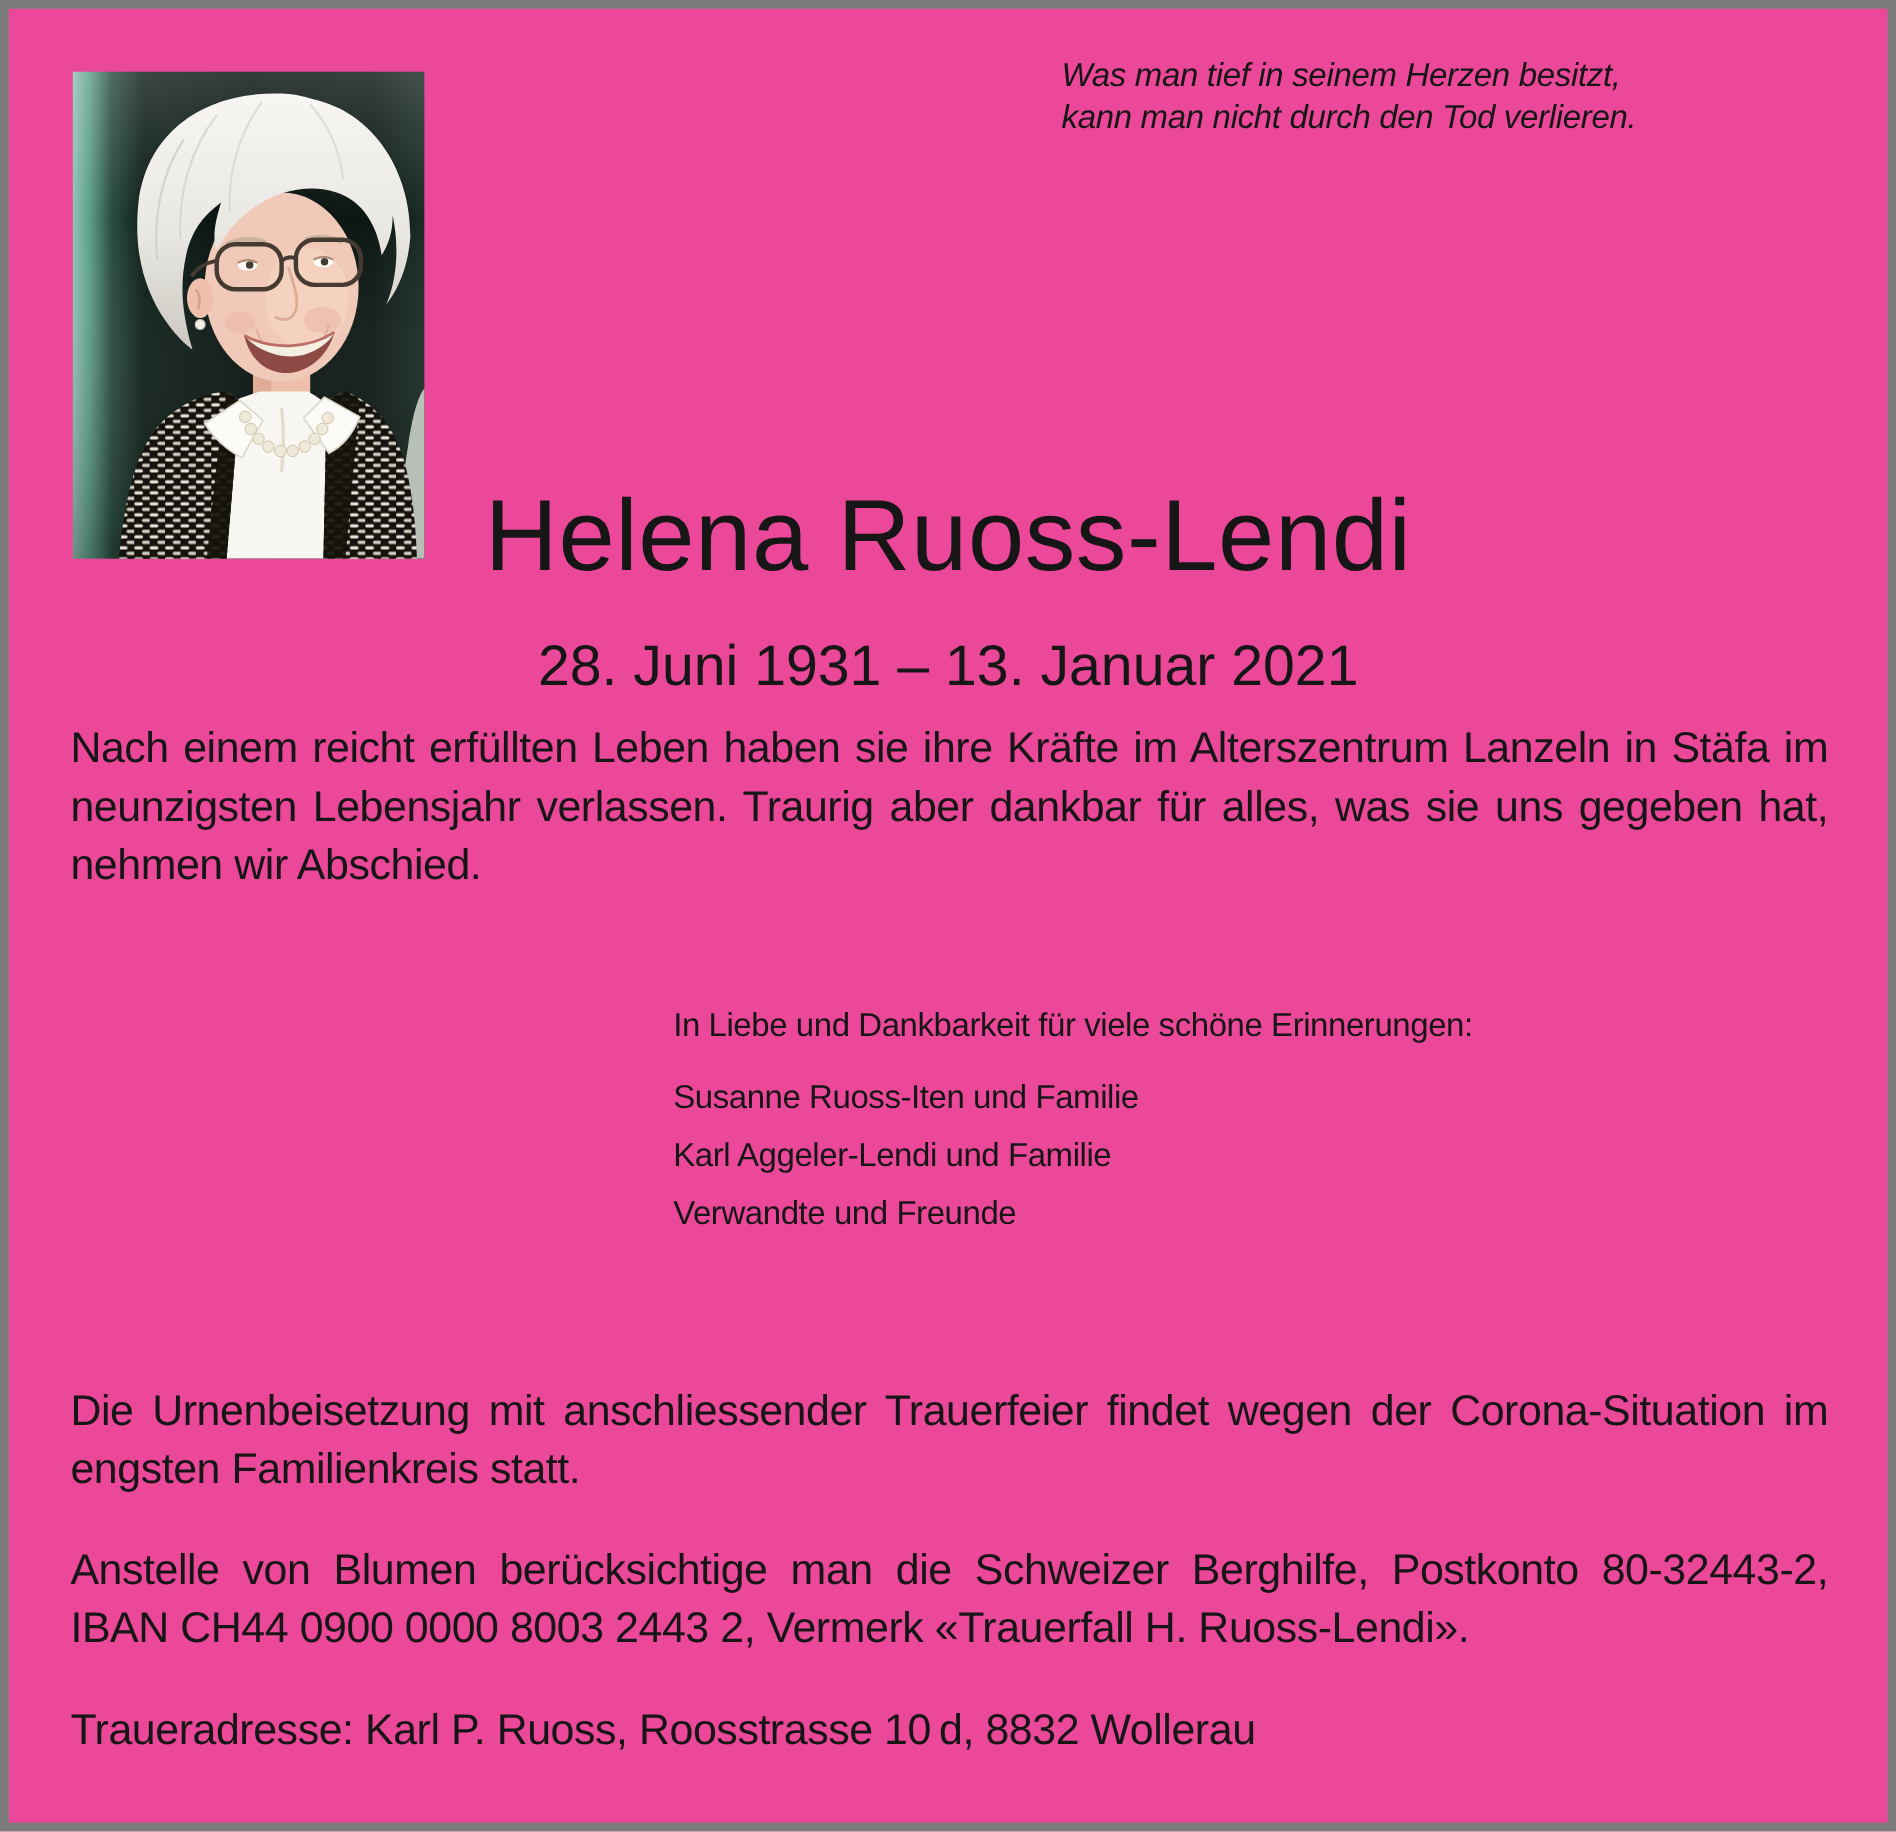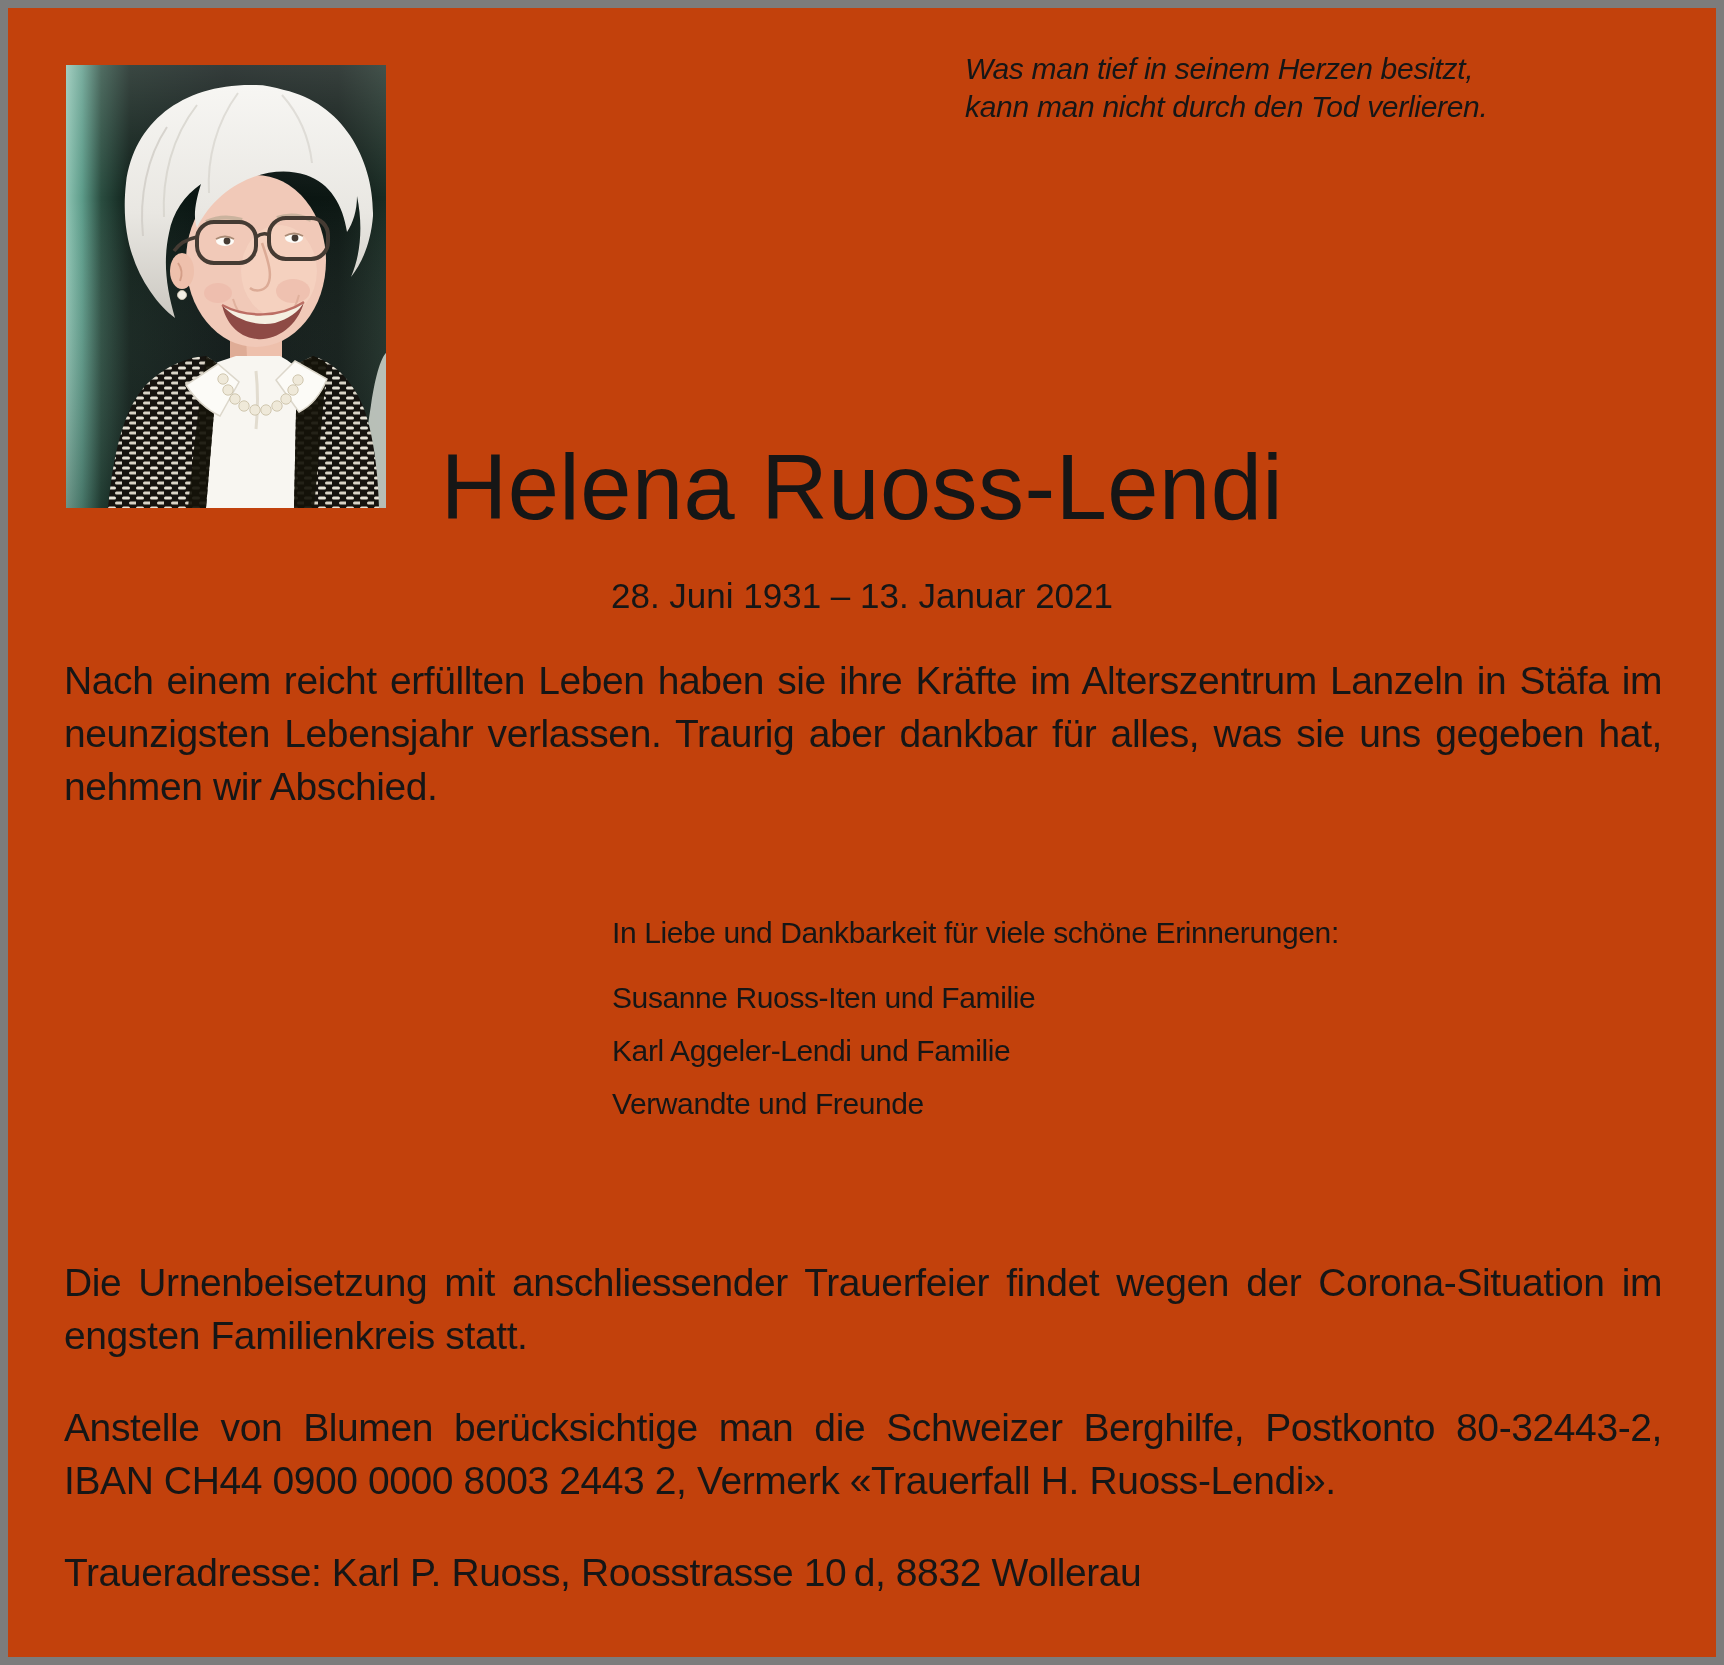--- a/index.html
+++ b/index.html
@@ -31,21 +31,21 @@
   .name {
     position:absolute; left:0; top:427px; width:100%;
     text-align:center;
     font-size:92px; font-weight:400; letter-spacing:0.5px;
     white-space:nowrap;
   }
 
   .dates {
     position:absolute; left:0; top:568px; width:100%;
     text-align:center;
-    font-size:35px;
+    font-size:52px;
   }
 
   .para {
     position:absolute; left:56px; width:1598px;
     font-size:39px; line-height:53px; letter-spacing:-0.4px;
     text-align:justify; text-justify:inter-word;
     hyphens:none;
   }
   .p-intro    { top:646px; }
   .p-funeral  { top:1248px; }
@@ -59,21 +59,21 @@
   .mourner   { line-height:53px; }
 
   .address {
     position:absolute; left:56px; top:1538px;
     font-size:39px; letter-spacing:-0.4px; line-height:53px;
   }
 </style>
 </head>
 <body>
 
-<div class="sheet" style="background: #c2410c; border-color: rgb(124, 124, 124); color: rgb(22, 22, 22);">
+<div class="sheet" style="background: #ec4899; border-color: rgb(124, 124, 124); color: rgb(22, 22, 22);">
 
   <div class="photo" role="img" aria-label="Portrait der Verstorbenen: ältere Dame mit weissem Haar, Brille, weisser Bluse und Perlenkette">
     <svg viewBox="0 0 320 443">
       <defs>
         <linearGradient id="bgH" x1="0" y1="0" x2="1" y2="0">
           <stop offset="0" stop-color="#8fc4b3"></stop>
           <stop offset="0.05" stop-color="#5d9c8a"></stop>
           <stop offset="0.11" stop-color="#2a4d40"></stop>
           <stop offset="0.2" stop-color="#0f1f19"></stop>
           <stop offset="0.5" stop-color="#081210"></stop>

